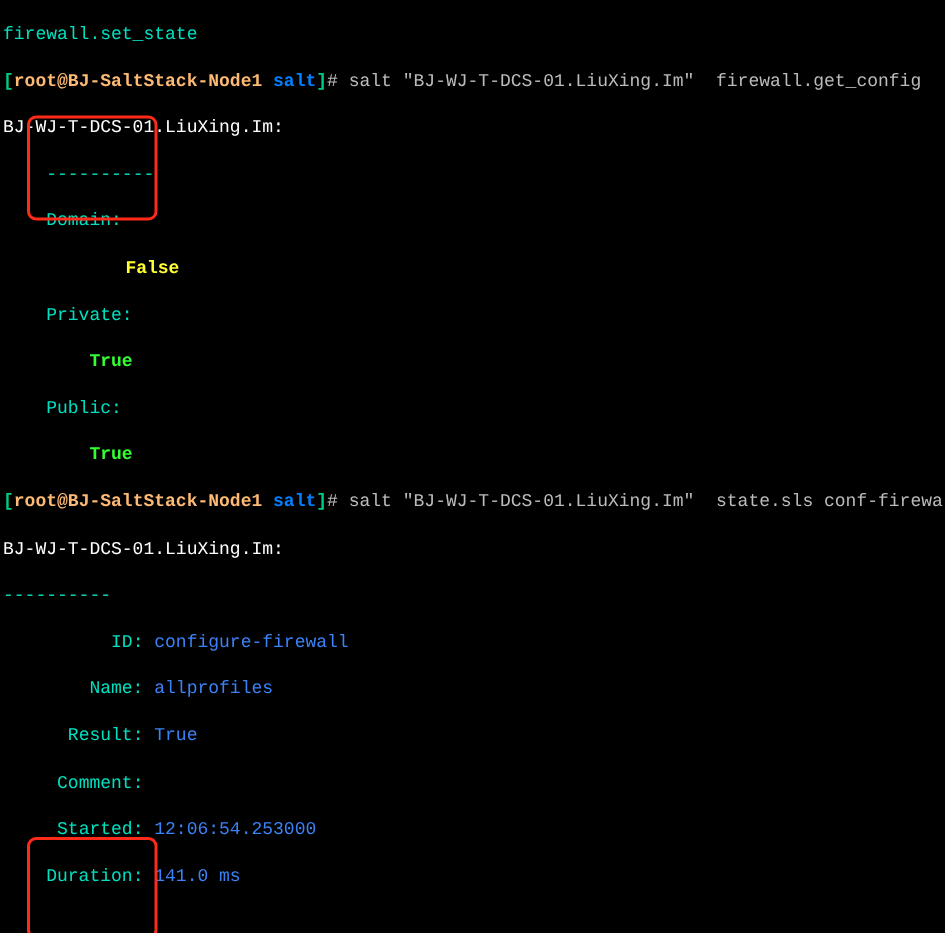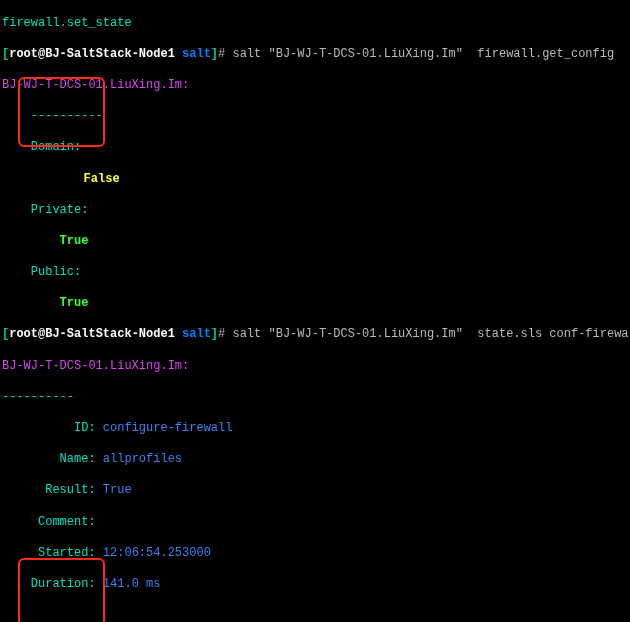--- a/index.html
+++ b/index.html
@@ -12,25 +12,25 @@
     line-height: 1.3;
     width: 630px;
     height: 622px;
     overflow: hidden;
   }
   .terminal {
     padding: 0 2px;
     white-space: pre;
   }
   .prompt-open, .prompt-close { color: #00cc88; font-weight: bold; }
-  .host { color: #ffffff; font-weight: bold; }
+  .host { color: #fdba74; font-weight: bold; }
   .path { color: #0080ff; font-weight: bold; }
   .hash { color: #bbbbbb; }
   .cmd { color: #bbbbbb; }
-  .minion { color: #d946ef; }
+  .minion { color: #ffffff; }
   .sep { color: #00e0c0; }
   .key { color: #00e0c0; }
   
   .val-cyan   { color: #3b82f6; }            
   .val-yellow { color: #ffff33; font-weight: bold; padding-left: 24px; }
   .val-green  { color: #33ff33; font-weight: bold; }
   .line { display: block; }
 
   
   .hl-box {

